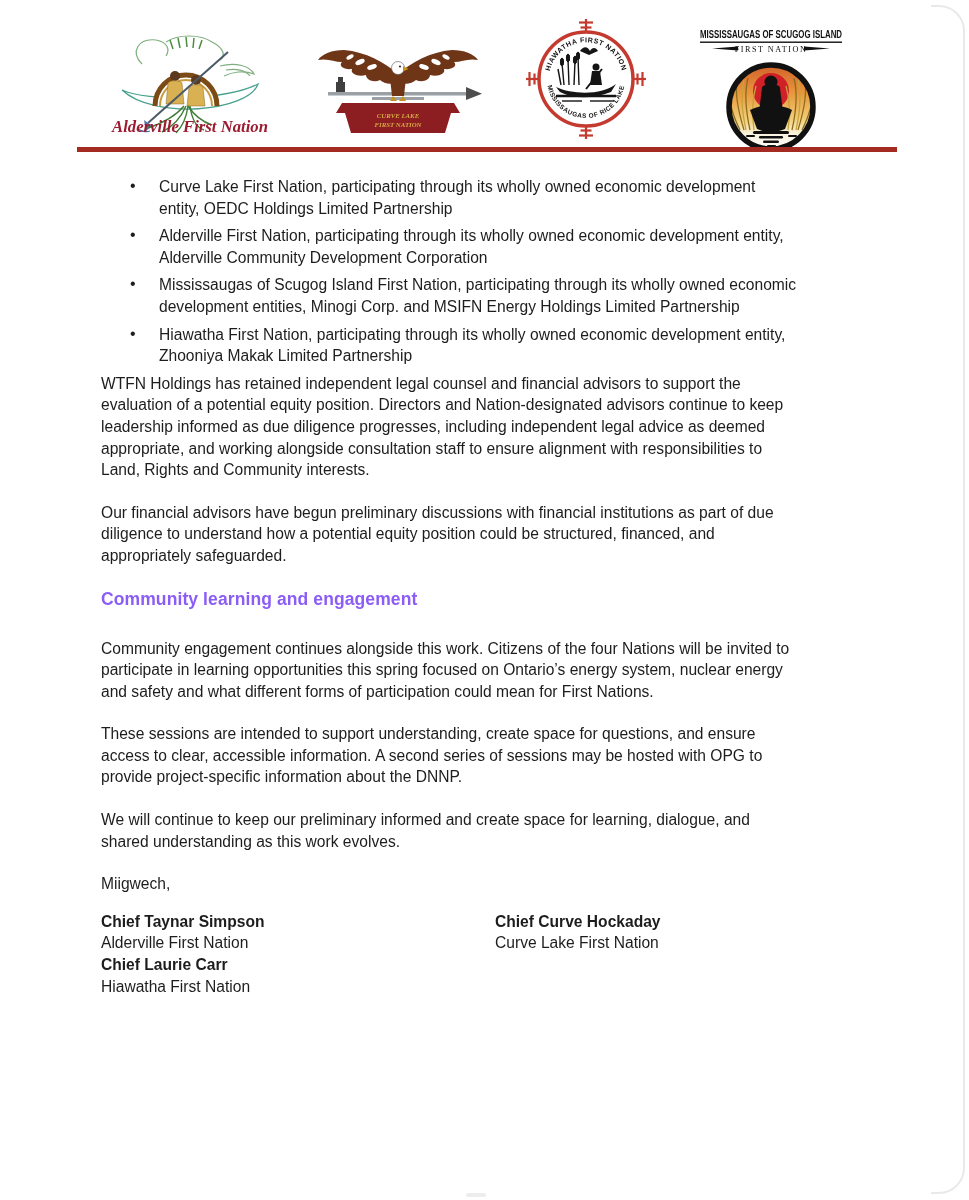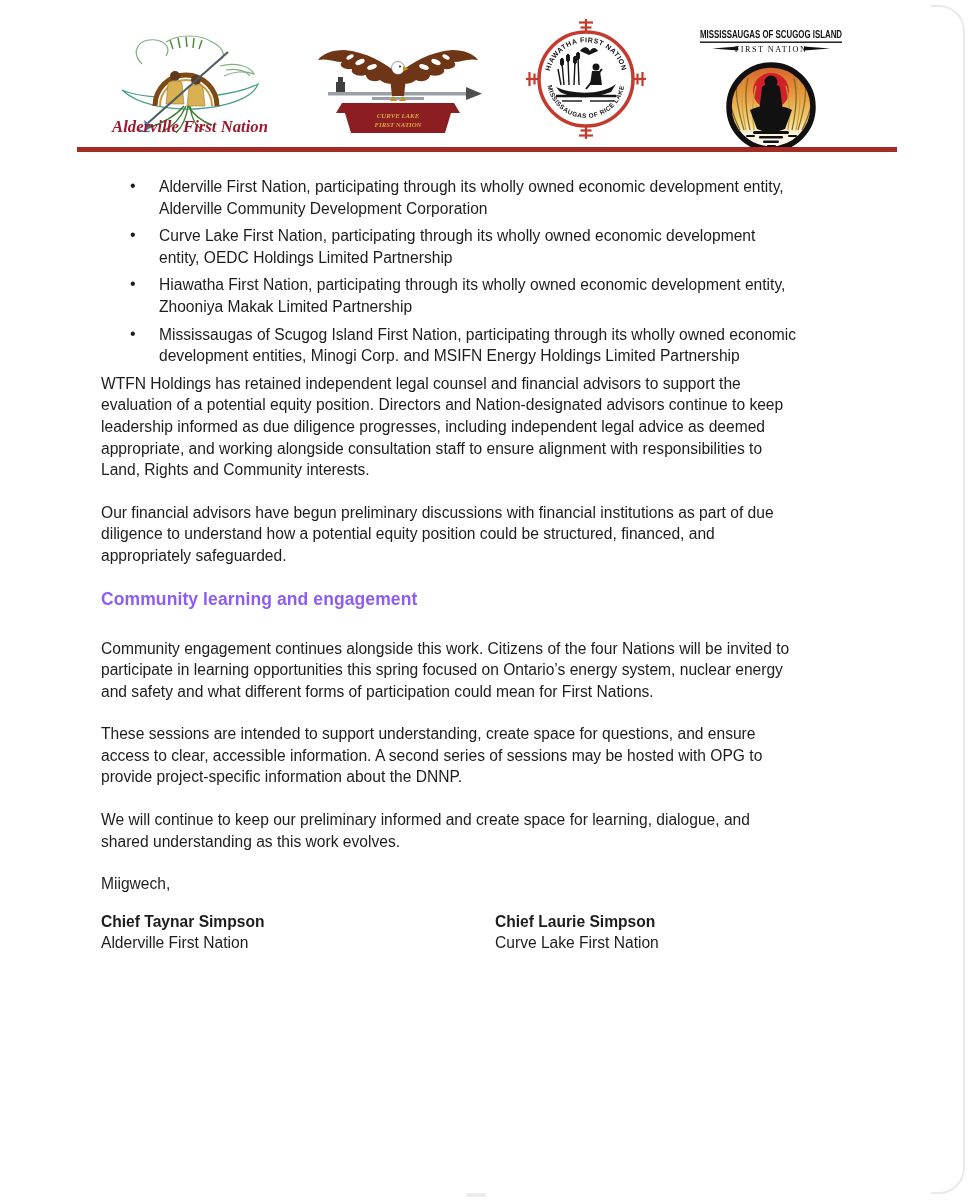--- a/index.html
+++ b/index.html
@@ -256,28 +256,28 @@
       <circle cx="75" cy="79" r="42" fill="none" stroke="#111" stroke-width="5.5"></circle>
     </svg>
   </div>
 </header>
 
 <div class="divider"></div>
 
 <main class="content">
 
   <ul class="bullets">
+    <li><span class="btext">Curve Lake First Nation, participating through its wholly owned economic development
+entity, OEDC Holdings Limited Partnership</span></li>
     <li><span class="btext">Alderville First Nation, participating through its wholly owned economic development entity,
 Alderville Community Development Corporation</span></li>
-    <li><span class="btext">Curve Lake First Nation, participating through its wholly owned economic development
-entity, OEDC Holdings Limited Partnership</span></li>
+    <li><span class="btext">Mississaugas of Scugog Island First Nation, participating through its wholly owned economic
+development entities, Minogi Corp. and MSIFN Energy Holdings Limited Partnership</span></li>
     <li><span class="btext">Hiawatha First Nation, participating through its wholly owned economic development entity,
 Zhooniya Makak Limited Partnership</span></li>
-    <li><span class="btext">Mississaugas of Scugog Island First Nation, participating through its wholly owned economic
-development entities, Minogi Corp. and MSIFN Energy Holdings Limited Partnership</span></li>
   </ul>
 
   <p>WTFN Holdings has retained independent legal counsel and financial advisors to support the
 evaluation of a potential equity position. Directors and Nation-designated advisors continue to keep
 leadership informed as due diligence progresses, including independent legal advice as deemed
 appropriate, and working alongside consultation staff to ensure alignment with responsibilities to
 Land, Rights and Community interests.</p>
   <p>Our financial advisors have begun preliminary discussions with financial institutions as part of due
 diligence to understand how a potential equity position could be structured, financed, and
 appropriately safeguarded.</p>
@@ -294,18 +294,22 @@
 shared understanding as this work evolves.</p>
 
   <p class="signoff">Miigwech,</p>
 
   <div class="signatures">
     <div class="sig">
       <div class="sig-name">Chief Taynar Simpson</div>
       <div class="sig-nation">Alderville First Nation</div>
     </div>
     <div class="sig">
-      <div class="sig-name">Chief Laurie Simpson</div>
+      <div class="sig-name">Chief Curve Hockaday</div>
       <div class="sig-nation">Curve Lake First Nation</div>
     </div>
+    <div class="sig">
+      <div class="sig-name">Chief Laurie Carr</div>
+      <div class="sig-nation">Hiawatha First Nation</div>
+    </div>
   </div>
 
 </main>
 
 </body></html>

